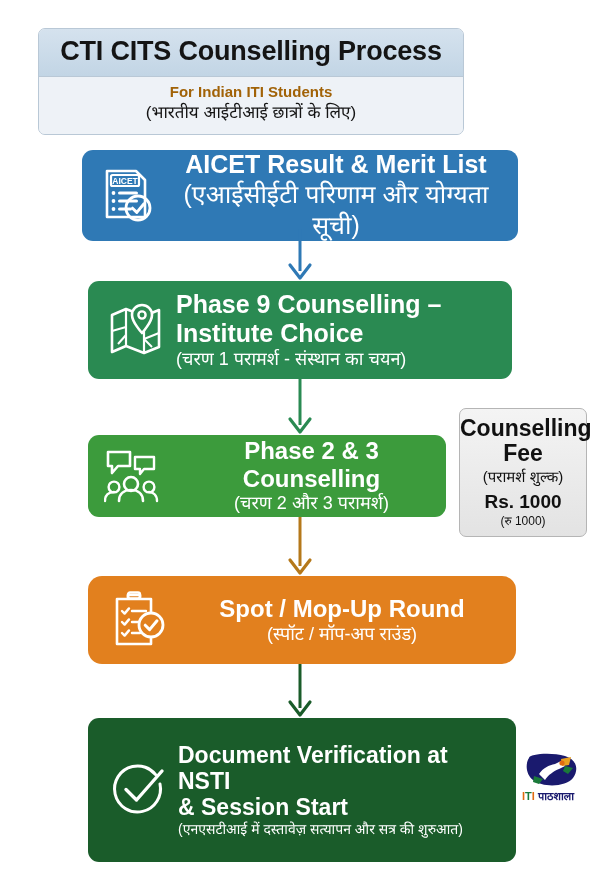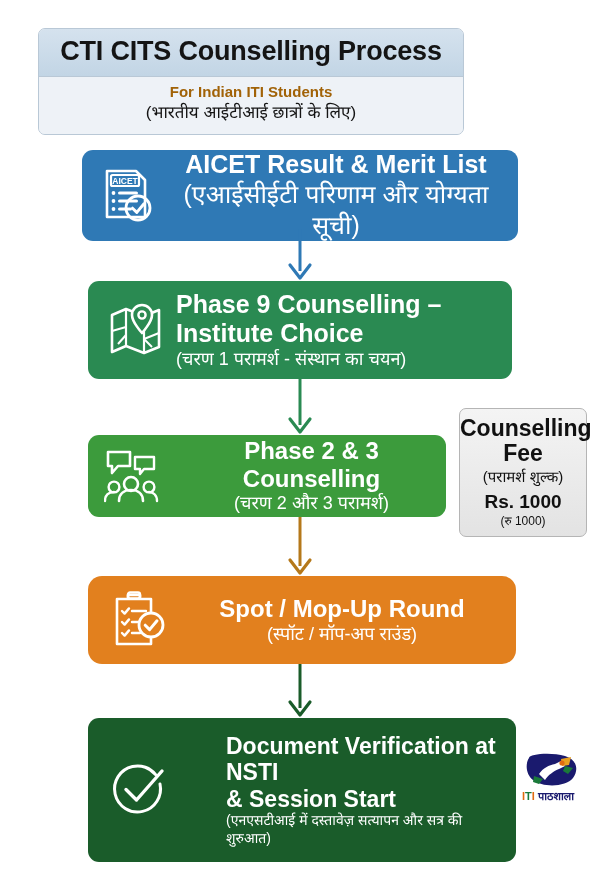--- a/index.html
+++ b/index.html
@@ -129,21 +129,20 @@
     border-radius: 14px;
   }
   #node-spot .icon-wrap { width: 78px; padding-left: 12px; }
   #node-spot .label-en { font-size: 24px; }
   #node-spot .label-hi { font-size: 18px; }
 
   
   #node-docver {
     left: 88px; top: 718px; width: 428px; height: 144px;
     background: #1a5c2a;
-    gap: 48px;
   }
   #node-docver .icon-wrap { width: 78px; padding-left: 12px; }
   #node-docver .labels { text-align: left; padding-right: 14px; }
   #node-docver .label-en { font-size: 23px; }
   #node-docver .label-hi { font-size: 14px; }
 
   
   #fee-card {
     position: absolute;
     left: 459px; top: 408px; width: 128px; height: 129px;

